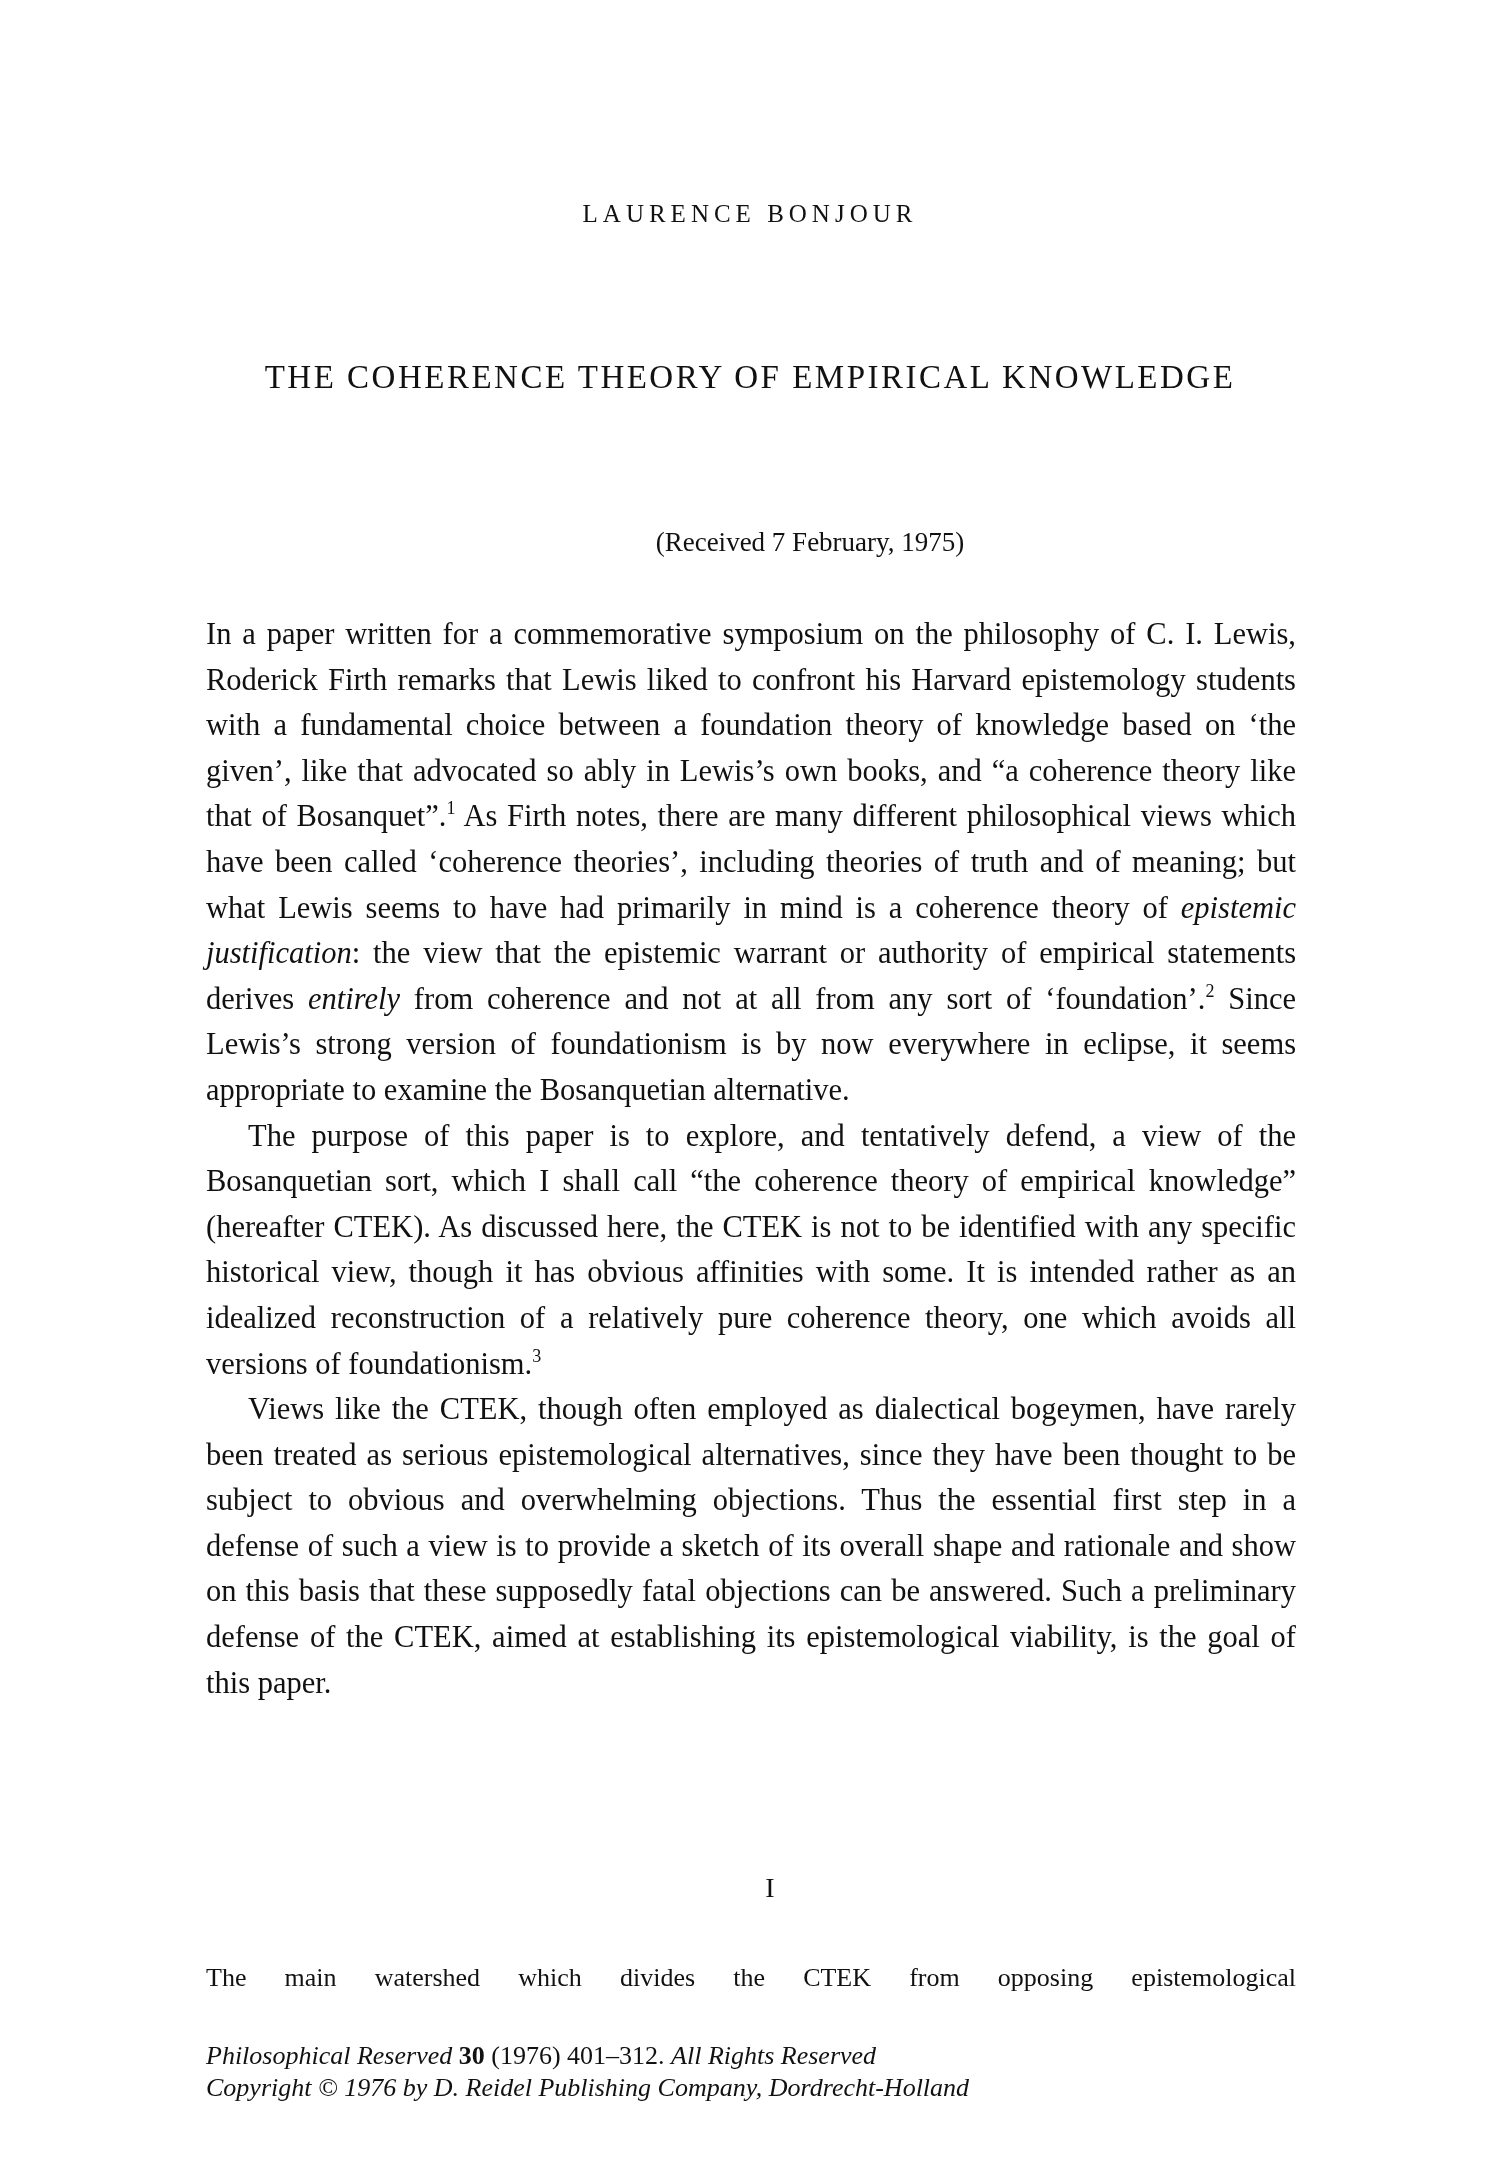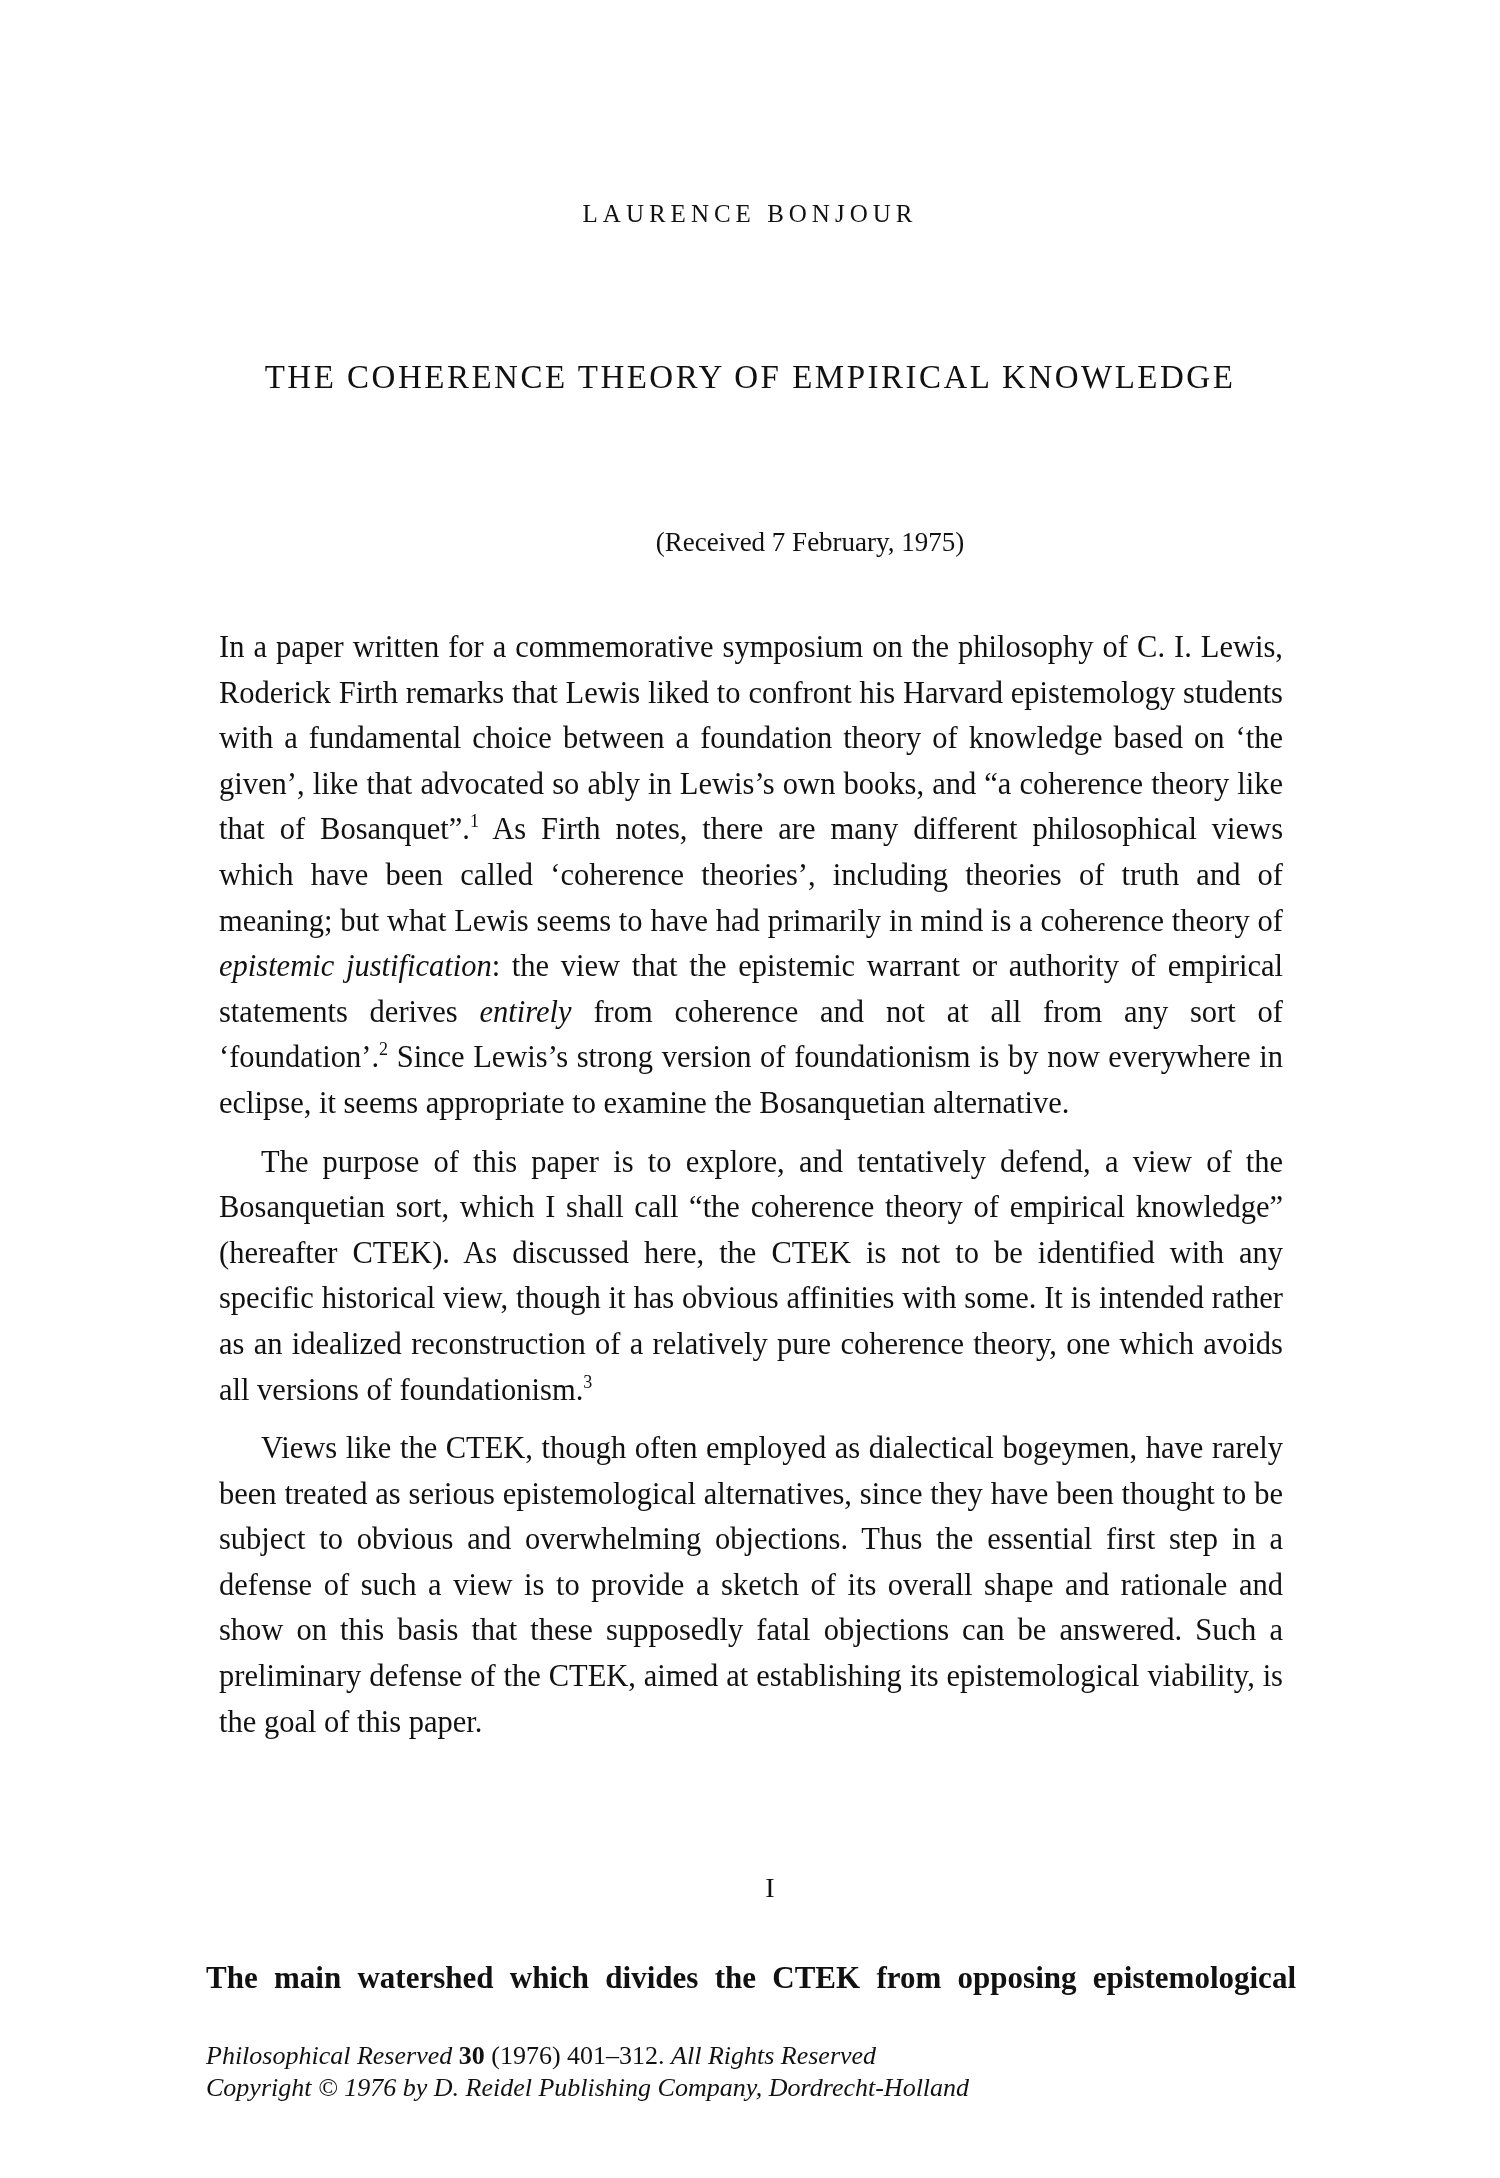--- a/index.html
+++ b/index.html
@@ -7,27 +7,27 @@
       font-family: "Liberation Serif", "DejaVu Serif", serif; color: #111111; }
     .page { position: absolute; left: 0; top: 0; width: 1212px; height: 2178px; padding-left: 24px; }
     .author { position: absolute; top: 200px; left: 0; width: 1500px; text-align: center;
       font-size: 25px; letter-spacing: 5px; }
     .title { position: absolute; top: 358px; left: 0; width: 1500px; text-align: center;
       font-size: 33px; letter-spacing: 2.5px; transform: scaleY(1.05); }
     .received { position: absolute; top: 527px; left: 0; width: 1500px; text-align: center;
       font-size: 27px; padding-left: 120px; box-sizing: border-box; }
     .body { position: absolute; top: 612px; left: 206px; width: 1090px;
       font-size: 30.5px; line-height: 45.6px; text-align: justify; }
-    .body p { margin: 13px; }
+    .body p { margin: 0; }
     .body p.indent { text-indent: 42px; }
     sup { font-size: 18px; line-height: 0; vertical-align: 12px; }
     .section { position: absolute; top: 1872px; left: 0; width: 1500px; text-align: center;
       font-size: 28px; padding-left: 40px; box-sizing: border-box; }
     .last-line { position: absolute; top: 1955px; left: 206px; width: 1090px;
-      font-size: 31px; line-height: 45px; text-align: justify; text-align-last: justify; font-weight: bold; }
+      font-size: 26px; line-height: 45px; text-align: justify; text-align-last: justify; }
     .footer { position: absolute; top: 2040px; left: 206px; width: 1100px;
       font-size: 26px; line-height: 32px; font-style: italic; }
     .footer .upright { font-style: normal; }
   </style>
 </head>
 <body>
 
 <div class="page">
   <div class="author">LAURENCE BONJOUR</div>
   <div class="title">THE COHERENCE THEORY OF EMPIRICAL KNOWLEDGE</div>

